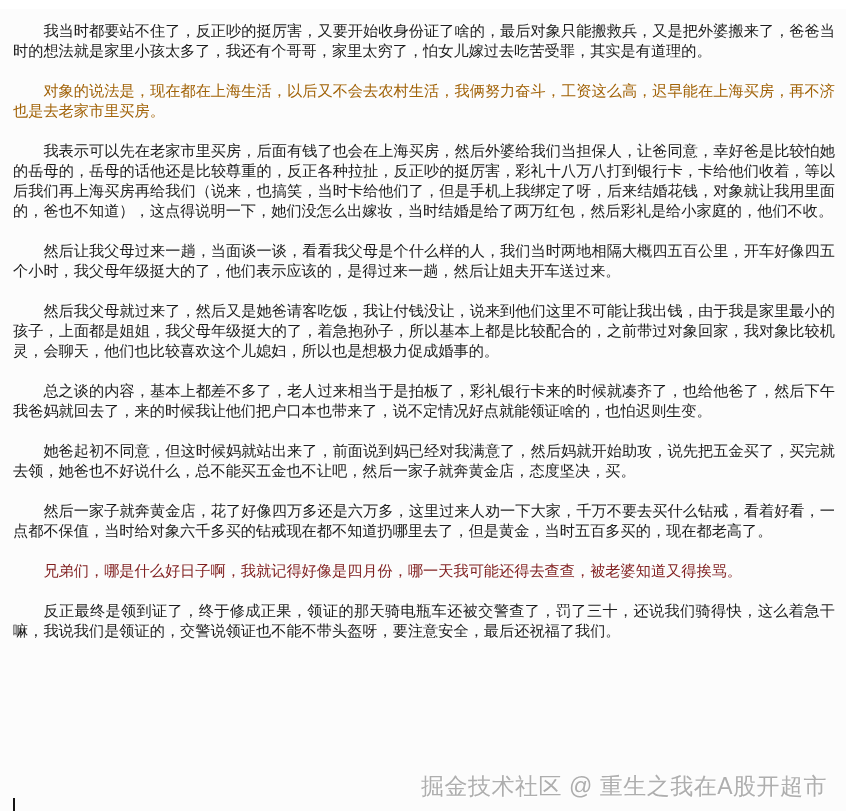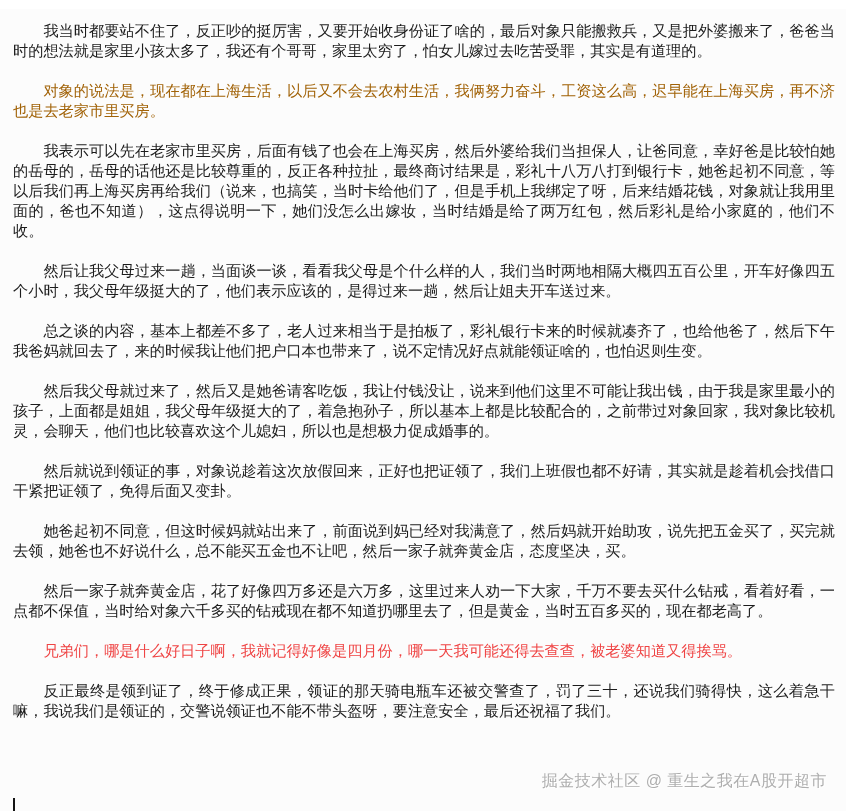--- a/index.html
+++ b/index.html
@@ -20,21 +20,21 @@
     color: #1c1c1c;
     text-align: justify;
     text-indent: 2em;
     margin: 0 0 20px 0;
     word-break: break-all;
   }
   .watermark {
     position: absolute;
     top: 762px;
     right: 19px;
-    font-size: 16px;
+    font-size: 23px;
     letter-spacing: 0.5px;
     color: #aeaeae;
     text-shadow: 1px 1px 0 #ffffff;
     white-space: nowrap;
   }
   .caret {
     position: absolute;
     left: 13px;
     top: 789px;
     width: 2px;
@@ -44,28 +44,27 @@
 </style>
 </head>
 <body>
 
 <div class="screen" style="background: rgb(252, 252, 252); margin-top: 9px;">
 
   <div class="article">
 
   <p class="para" style="color: rgb(28, 28, 28);">我当时都要站不住了，反正吵的挺厉害，又要开始收身份证了啥的，最后对象只能搬救兵，又是把外婆搬来了，爸爸当时的想法就是家里小孩太多了，我还有个哥哥，家里太穷了，怕女儿嫁过去吃苦受罪，其实是有道理的。</p>
       <p class="para" style="color: #a16207;">对象的说法是，现在都在上海生活，以后又不会去农村生活，我俩努力奋斗，工资这么高，迟早能在上海买房，再不济也是去老家市里买房。</p>
-      <p class="para" style="color: rgb(28, 28, 28);">我表示可以先在老家市里买房，后面有钱了也会在上海买房，然后外婆给我们当担保人，让爸同意，幸好爸是比较怕她的岳母的，岳母的话他还是比较尊重的，反正各种拉扯，最终商讨结果是，彩礼十八万八打到银行卡，她爸起初不同意，等以后我们再上海买房再给我们（说来，也搞笑，当时卡给他们了，但是手机上我绑定了呀，后来结婚花钱，对象就让我用里面的，爸也不知道），这点得说明一下，她们没怎么出嫁妆，当时结婚是给了两万红包，然后彩礼是给小家庭的，他们不收。</p>
+      <p class="para" style="color: rgb(28, 28, 28);">我表示可以先在老家市里买房，后面有钱了也会在上海买房，然后外婆给我们当担保人，让爸同意，幸好爸是比较怕她的岳母的，岳母的话他还是比较尊重的，反正各种拉扯，反正吵的挺厉害，彩礼十八万八打到银行卡，卡给他们收着，等以后我们再上海买房再给我们（说来，也搞笑，当时卡给他们了，但是手机上我绑定了呀，后来结婚花钱，对象就让我用里面的，爸也不知道），这点得说明一下，她们没怎么出嫁妆，当时结婚是给了两万红包，然后彩礼是给小家庭的，他们不收。</p>
       <p class="para" style="color: rgb(28, 28, 28);">然后让我父母过来一趟，当面谈一谈，看看我父母是个什么样的人，我们当时两地相隔大概四五百公里，开车好像四五个小时，我父母年级挺大的了，他们表示应该的，是得过来一趟，然后让姐夫开车送过来。</p>
+      <p class="para" style="color: rgb(28, 28, 28);">然后我父母就过来了，然后又是她爸请客吃饭，我让付钱没让，说来到他们这里不可能让我出钱，由于我是家里最小的孩子，上面都是姐姐，我父母年级挺大的了，着急抱孙子，所以基本上都是比较配合的，之前带过对象回家，我对象比较机灵，会聊天，他们也比较喜欢这个儿媳妇，所以也是想极力促成婚事的。</p>
       <p class="para" style="color: rgb(28, 28, 28);">总之谈的内容，基本上都差不多了，老人过来相当于是拍板了，彩礼银行卡来的时候就凑齐了，也给他爸了，然后下午我爸妈就回去了，来的时候我让他们把户口本也带来了，说不定情况好点就能领证啥的，也怕迟则生变。</p>
-      <p class="para" style="color: rgb(28, 28, 28);">然后我父母就过来了，然后又是她爸请客吃饭，我让付钱没让，说来到他们这里不可能让我出钱，由于我是家里最小的孩子，上面都是姐姐，我父母年级挺大的了，着急抱孙子，所以基本上都是比较配合的，之前带过对象回家，我对象比较机灵，会聊天，他们也比较喜欢这个儿媳妇，所以也是想极力促成婚事的。</p>
-      <p class="para" style="color: rgb(28, 28, 28);">然后就说到领证的事，对象说趁着这次放假回来，正好也把证领了，我们上班假也都不好请，其实就是趁着机会找借口干紧把证领了，免得后面又变卦。</p>
       <p class="para" style="color: rgb(28, 28, 28);">她爸起初不同意，但这时候妈就站出来了，前面说到妈已经对我满意了，然后妈就开始助攻，说先把五金买了，买完就去领，她爸也不好说什么，总不能买五金也不让吧，然后一家子就奔黄金店，态度坚决，买。</p>
       <p class="para" style="color: rgb(28, 28, 28);">然后一家子就奔黄金店，花了好像四万多还是六万多，这里过来人劝一下大家，千万不要去买什么钻戒，看着好看，一点都不保值，当时给对象六千多买的钻戒现在都不知道扔哪里去了，但是黄金，当时五百多买的，现在都老高了。</p>
-      <p class="para" style="color: #ef4444;">兄弟们，哪是什么好日子啊，我就记得好像是四月份，哪一天我可能还得去查查，被老婆知道又得挨骂。</p>
+      <p class="para" style="color: #7f1d1d;">兄弟们，哪是什么好日子啊，我就记得好像是四月份，哪一天我可能还得去查查，被老婆知道又得挨骂。</p>
       <p class="para" style="color: rgb(28, 28, 28);">反正最终是领到证了，终于修成正果，领证的那天骑电瓶车还被交警查了，罚了三十，还说我们骑得快，这么着急干嘛，我说我们是领证的，交警说领证也不能不带头盔呀，要注意安全，最后还祝福了我们。</p>
     </div>
 
   <div class="watermark" style="color: rgb(174, 174, 174);">掘金技术社区 @ 重生之我在A股开超市</div>
 
   <div class="caret" style="background: rgb(20, 20, 20);"></div>
 
 </div>
 
 </body></html>

